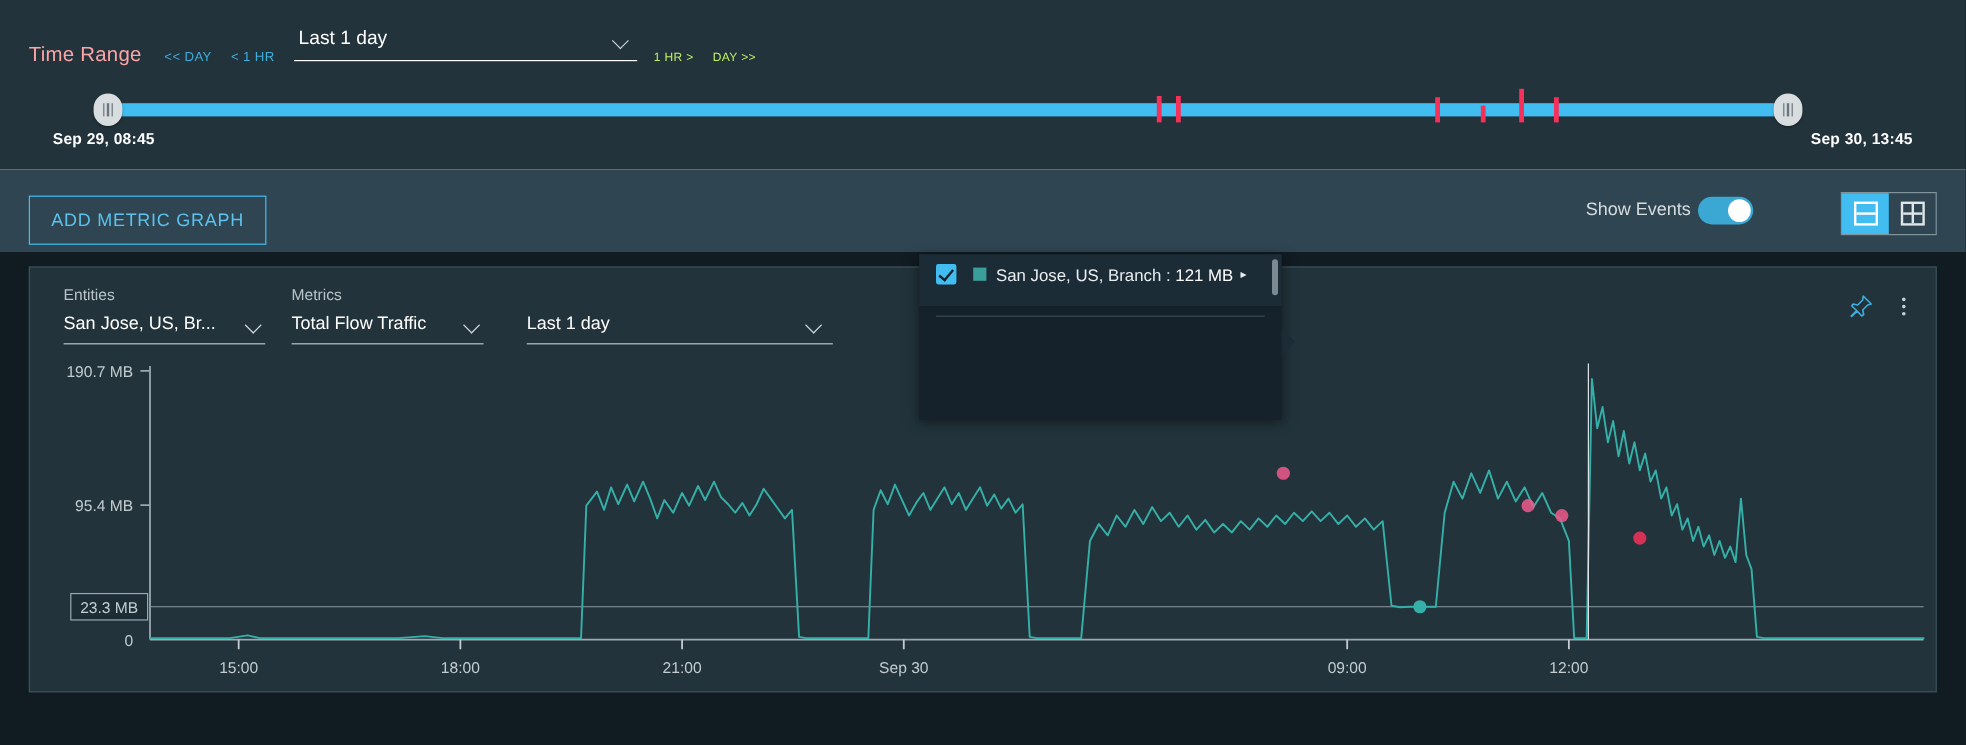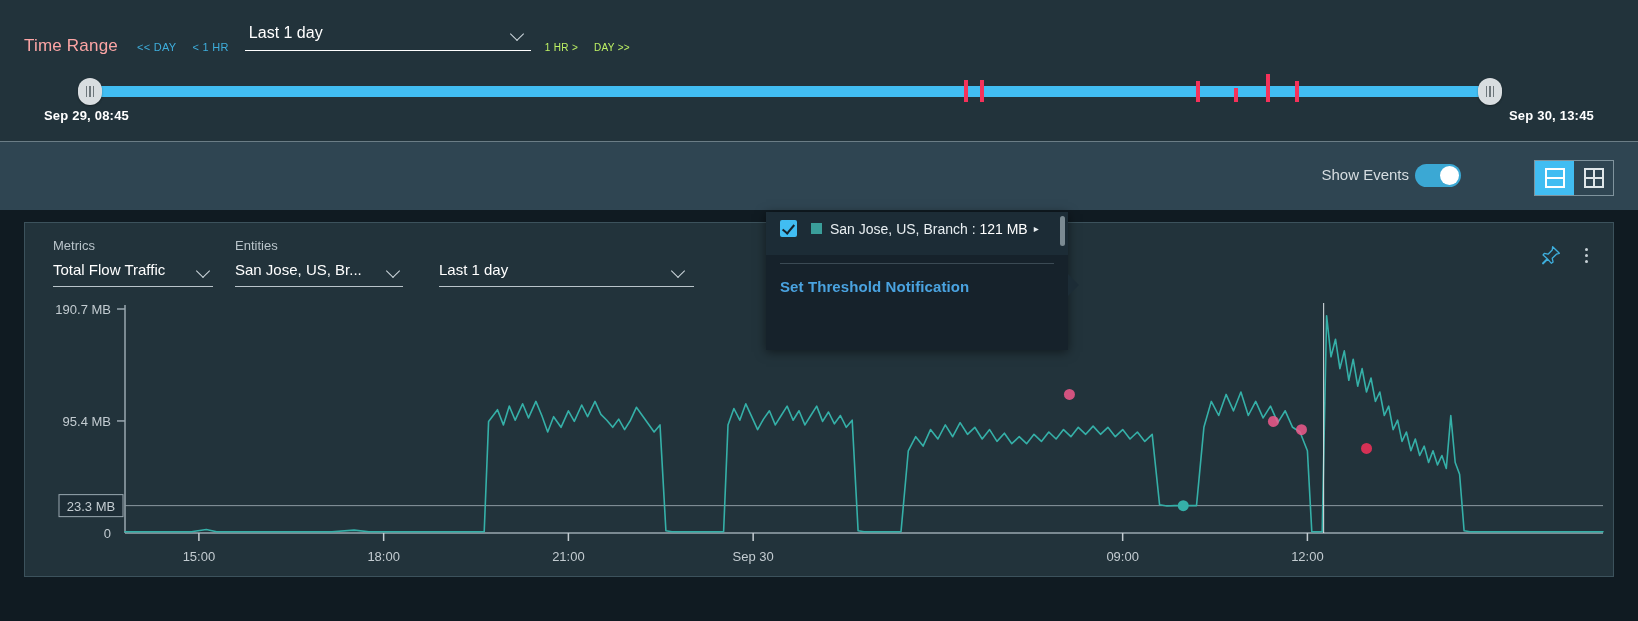--- a/index.html
+++ b/index.html
@@ -254,51 +254,52 @@
         <i></i>
         <i></i>
       </div>
   </div>
 
   <div class="tr-label left">Sep 29, 08:45</div>
   <div class="tr-label right">Sep 30, 13:45</div>
 </div>
 
 <div class="toolbar">
+  <button class="add-metric-btn">ADD METRIC GRAPH</button>
 
   <span class="show-events-label">Show Events</span>
   <div class="toggle">
     <div class="knob"></div>
   </div>
 
   <div class="layout-group">
     <div class="layout-btn active">
       <span class="lb-icon rows"></span>
     </div>
     <div class="layout-btn">
       <span class="lb-icon grid"></span>
     </div>
   </div>
 </div>
 
 <div class="graph-card">
 
   <div class="selectors">
+    <div class="sel-block">
+      <div class="sel-label">Entities</div>
+      <div class="sel-field sel-entities">
+        <span class="val">San Jose, US, Br...</span>
+        <span class="chev"></span>
+      </div>
+    </div>
+
     <div class="sel-block">
       <div class="sel-label">Metrics</div>
       <div class="sel-field sel-metrics">
         <span class="val">Total Flow Traffic</span>
-        <span class="chev"></span>
-      </div>
-    </div>
-
-    <div class="sel-block">
-      <div class="sel-label">Entities</div>
-      <div class="sel-field sel-entities">
-        <span class="val">San Jose, US, Br...</span>
         <span class="chev"></span>
       </div>
     </div>
 
     <div class="sel-block sel-range-wrap">
       <div class="sel-label">&nbsp;</div>
       <div class="sel-field sel-range">
         <span class="val">Last 1 day</span>
         <span class="chev"></span>
       </div>
@@ -355,15 +356,14 @@
   <div class="tt-body">
     <div class="tt-row">
       <span class="tt-check"></span>
       <span class="tt-swatch"></span>
       <span class="tt-text"><span>San Jose, US, Branch</span><span> : </span><b>121 MB</b></span>
       <span class="tt-arrow">▸</span>
     </div>
     <div class="tt-scroll"></div>
   </div>
   <div class="tt-divider"></div>
-  <div class="tt-link">Set Threshold Notification</div>
   <div class="tt-pointer"></div>
 </div>
 
 </body></html>

